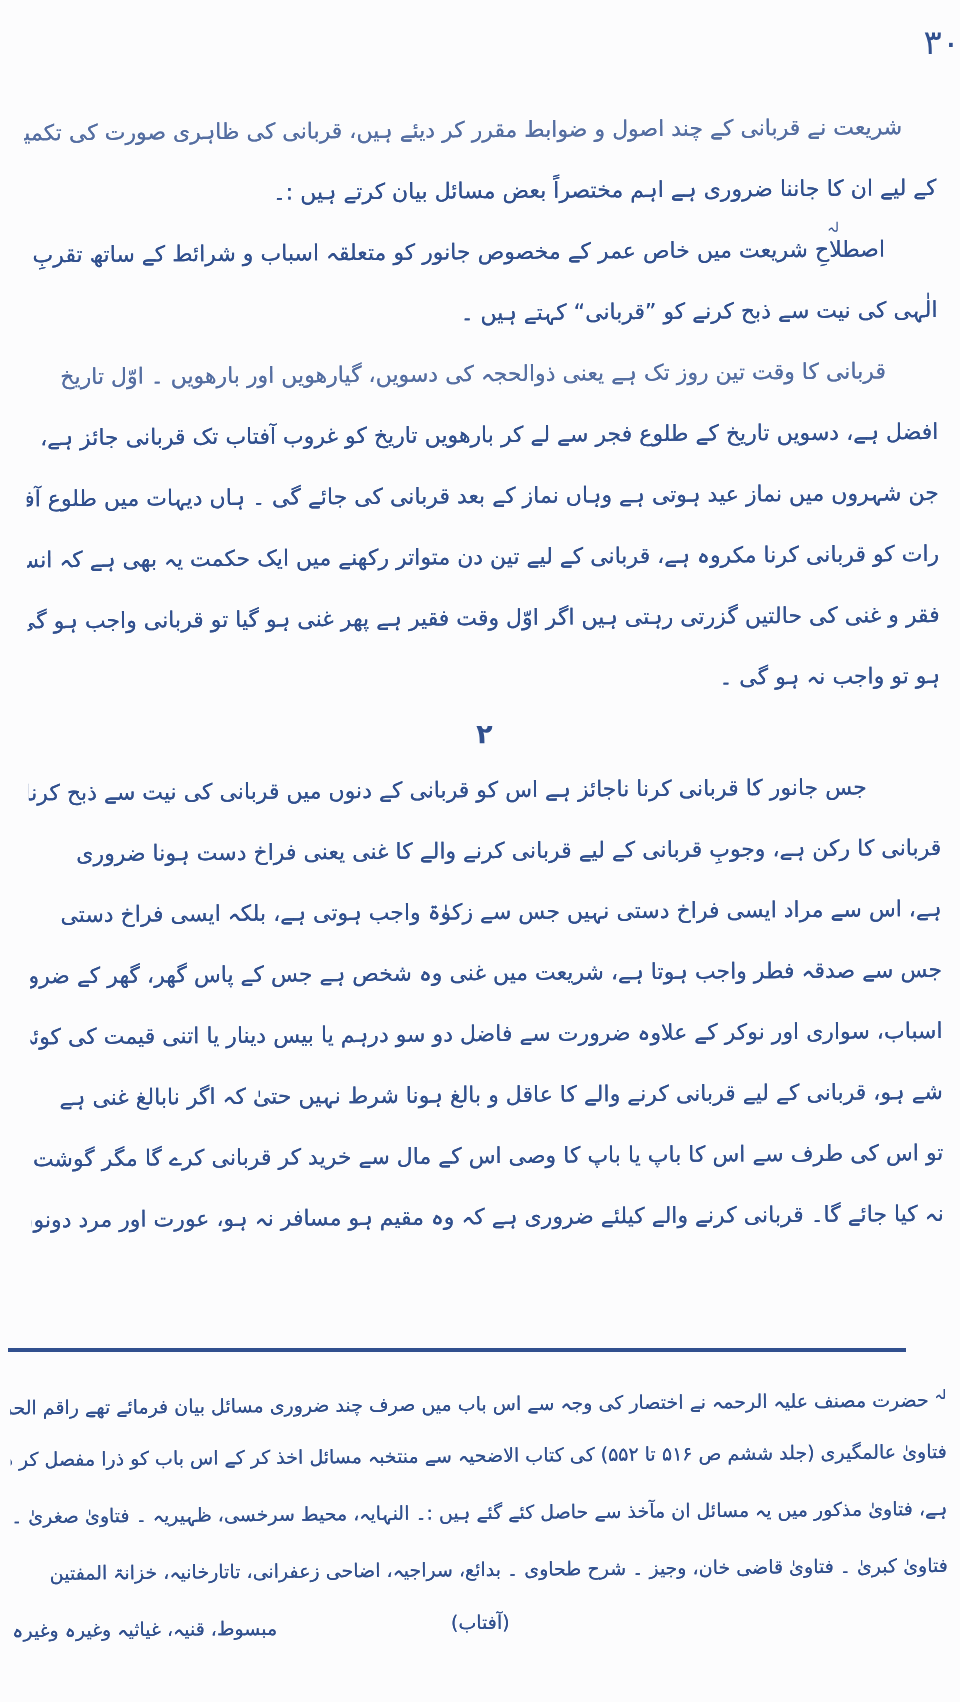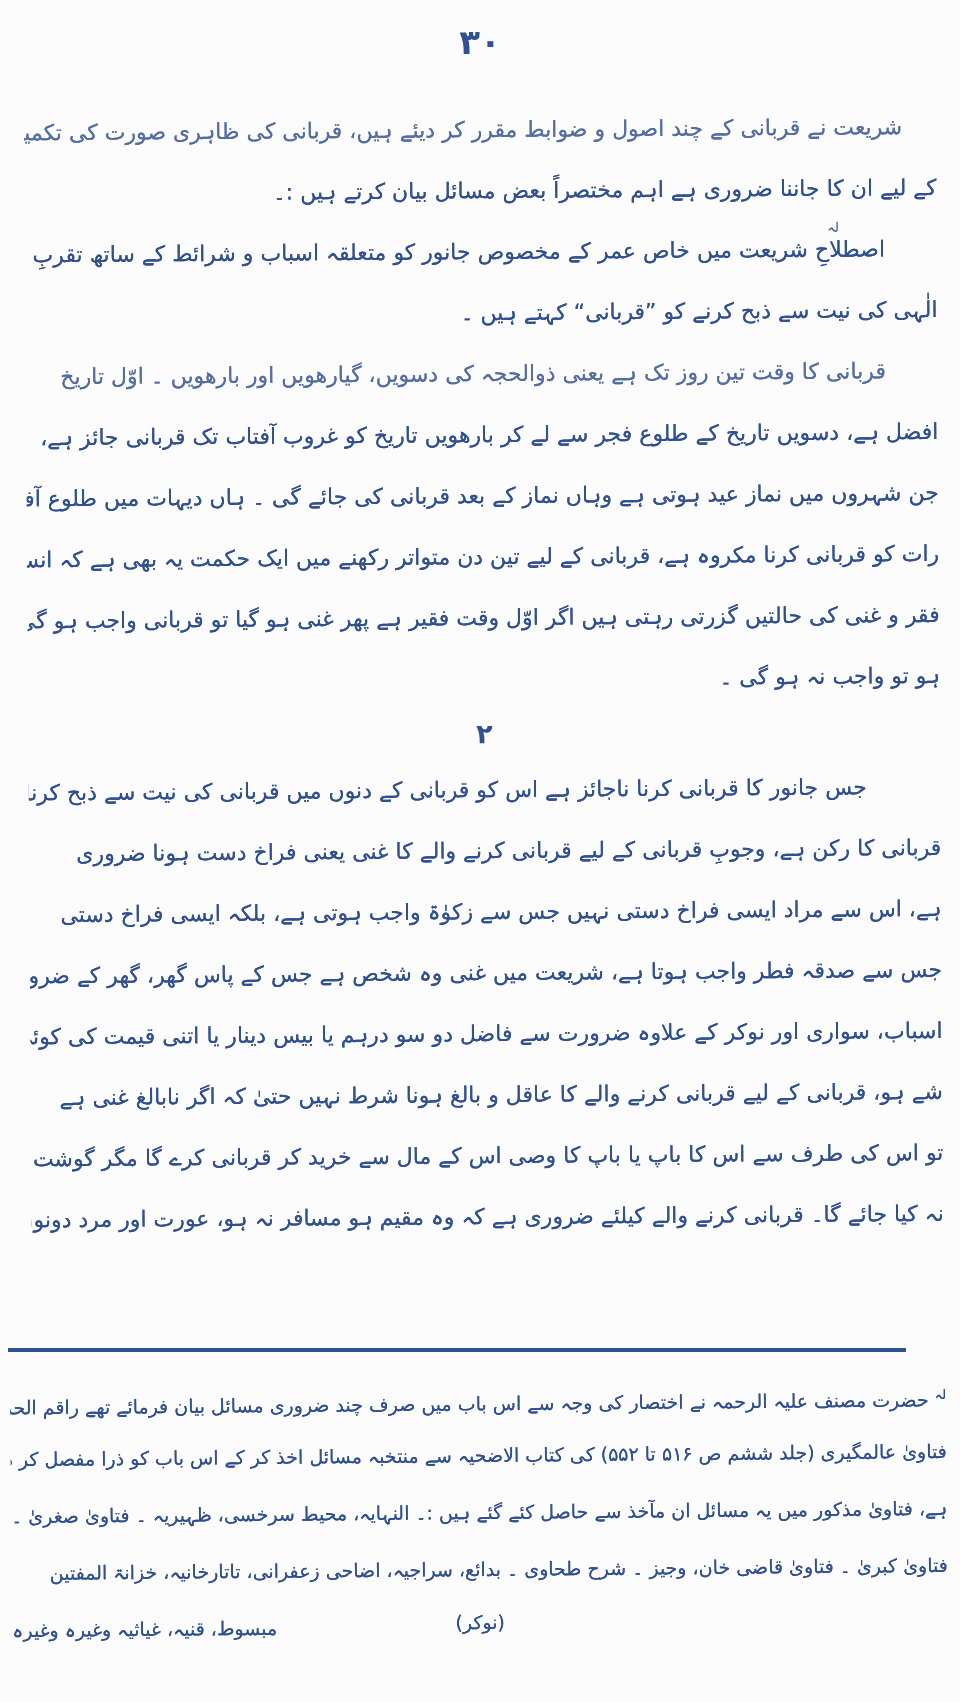--- a/index.html
+++ b/index.html
@@ -13,23 +13,23 @@
     overflow: hidden;
   }
   .page {
     position: relative;
     width: 960px; height: 1702px;
     direction: rtl;
   }
   .page-number {
     position: absolute;
     top: 22px; left: 0; right: 0;
-    text-align: center;
+    text-align: right;
     font-size: 34px;
-    font-weight: bold;
+    font-weight: normal;
     letter-spacing: 2px;
   }
   .main-text {
     position: absolute;
     top: 96px; right: 24px; left: 24px;
     transform: rotate(-0.4deg);
     transform-origin: right top;
   }
   .para { margin: 0; }
   .line {
@@ -147,17 +147,17 @@
 
   <div class="footnote">
     <div class="fn-line">
       <span class="fn-marker">لہ</span><span>حضرت مصنف علیہ الرحمہ نے اختصار کی وجہ سے اس باب میں صرف چند ضروری مسائل بیان فرمائے تھے راقم الحروف نے</span>
     </div>
     <div class="fn-line">فتاویٰ عالمگیری (جلد ششم ص ۵۱۶ تا ۵۵۲) کی کتاب الاضحیہ سے منتخبہ مسائل اخذ کر کے اس باب کو ذرا مفصل کر دیا</div>
     <div class="fn-line">ہے، فتاویٰ مذکور میں یہ مسائل ان مآخذ سے حاصل کئے گئے ہیں :۔ النہایہ، محیط سرخسی، ظہیریہ ۔ فتاویٰ صغریٰ ۔</div>
     <div class="fn-line">فتاویٰ کبریٰ ۔ فتاویٰ قاضی خان، وجیز ۔ شرح طحاوی ۔ بدائع، سراجیہ، اضاحی زعفرانی، تاتارخانیہ، خزانۃ المفتین</div>
     <div class="fn-line fn-last">
       <span>مبسوط، قنیہ، غیاثیہ وغیرہ وغیرہ</span>
-      <span class="fn-signature">(نوکر)</span>
+      <span class="fn-signature">(آفتاب)</span>
     </div>
   </div>
 
 </div>
 
 </body></html>

